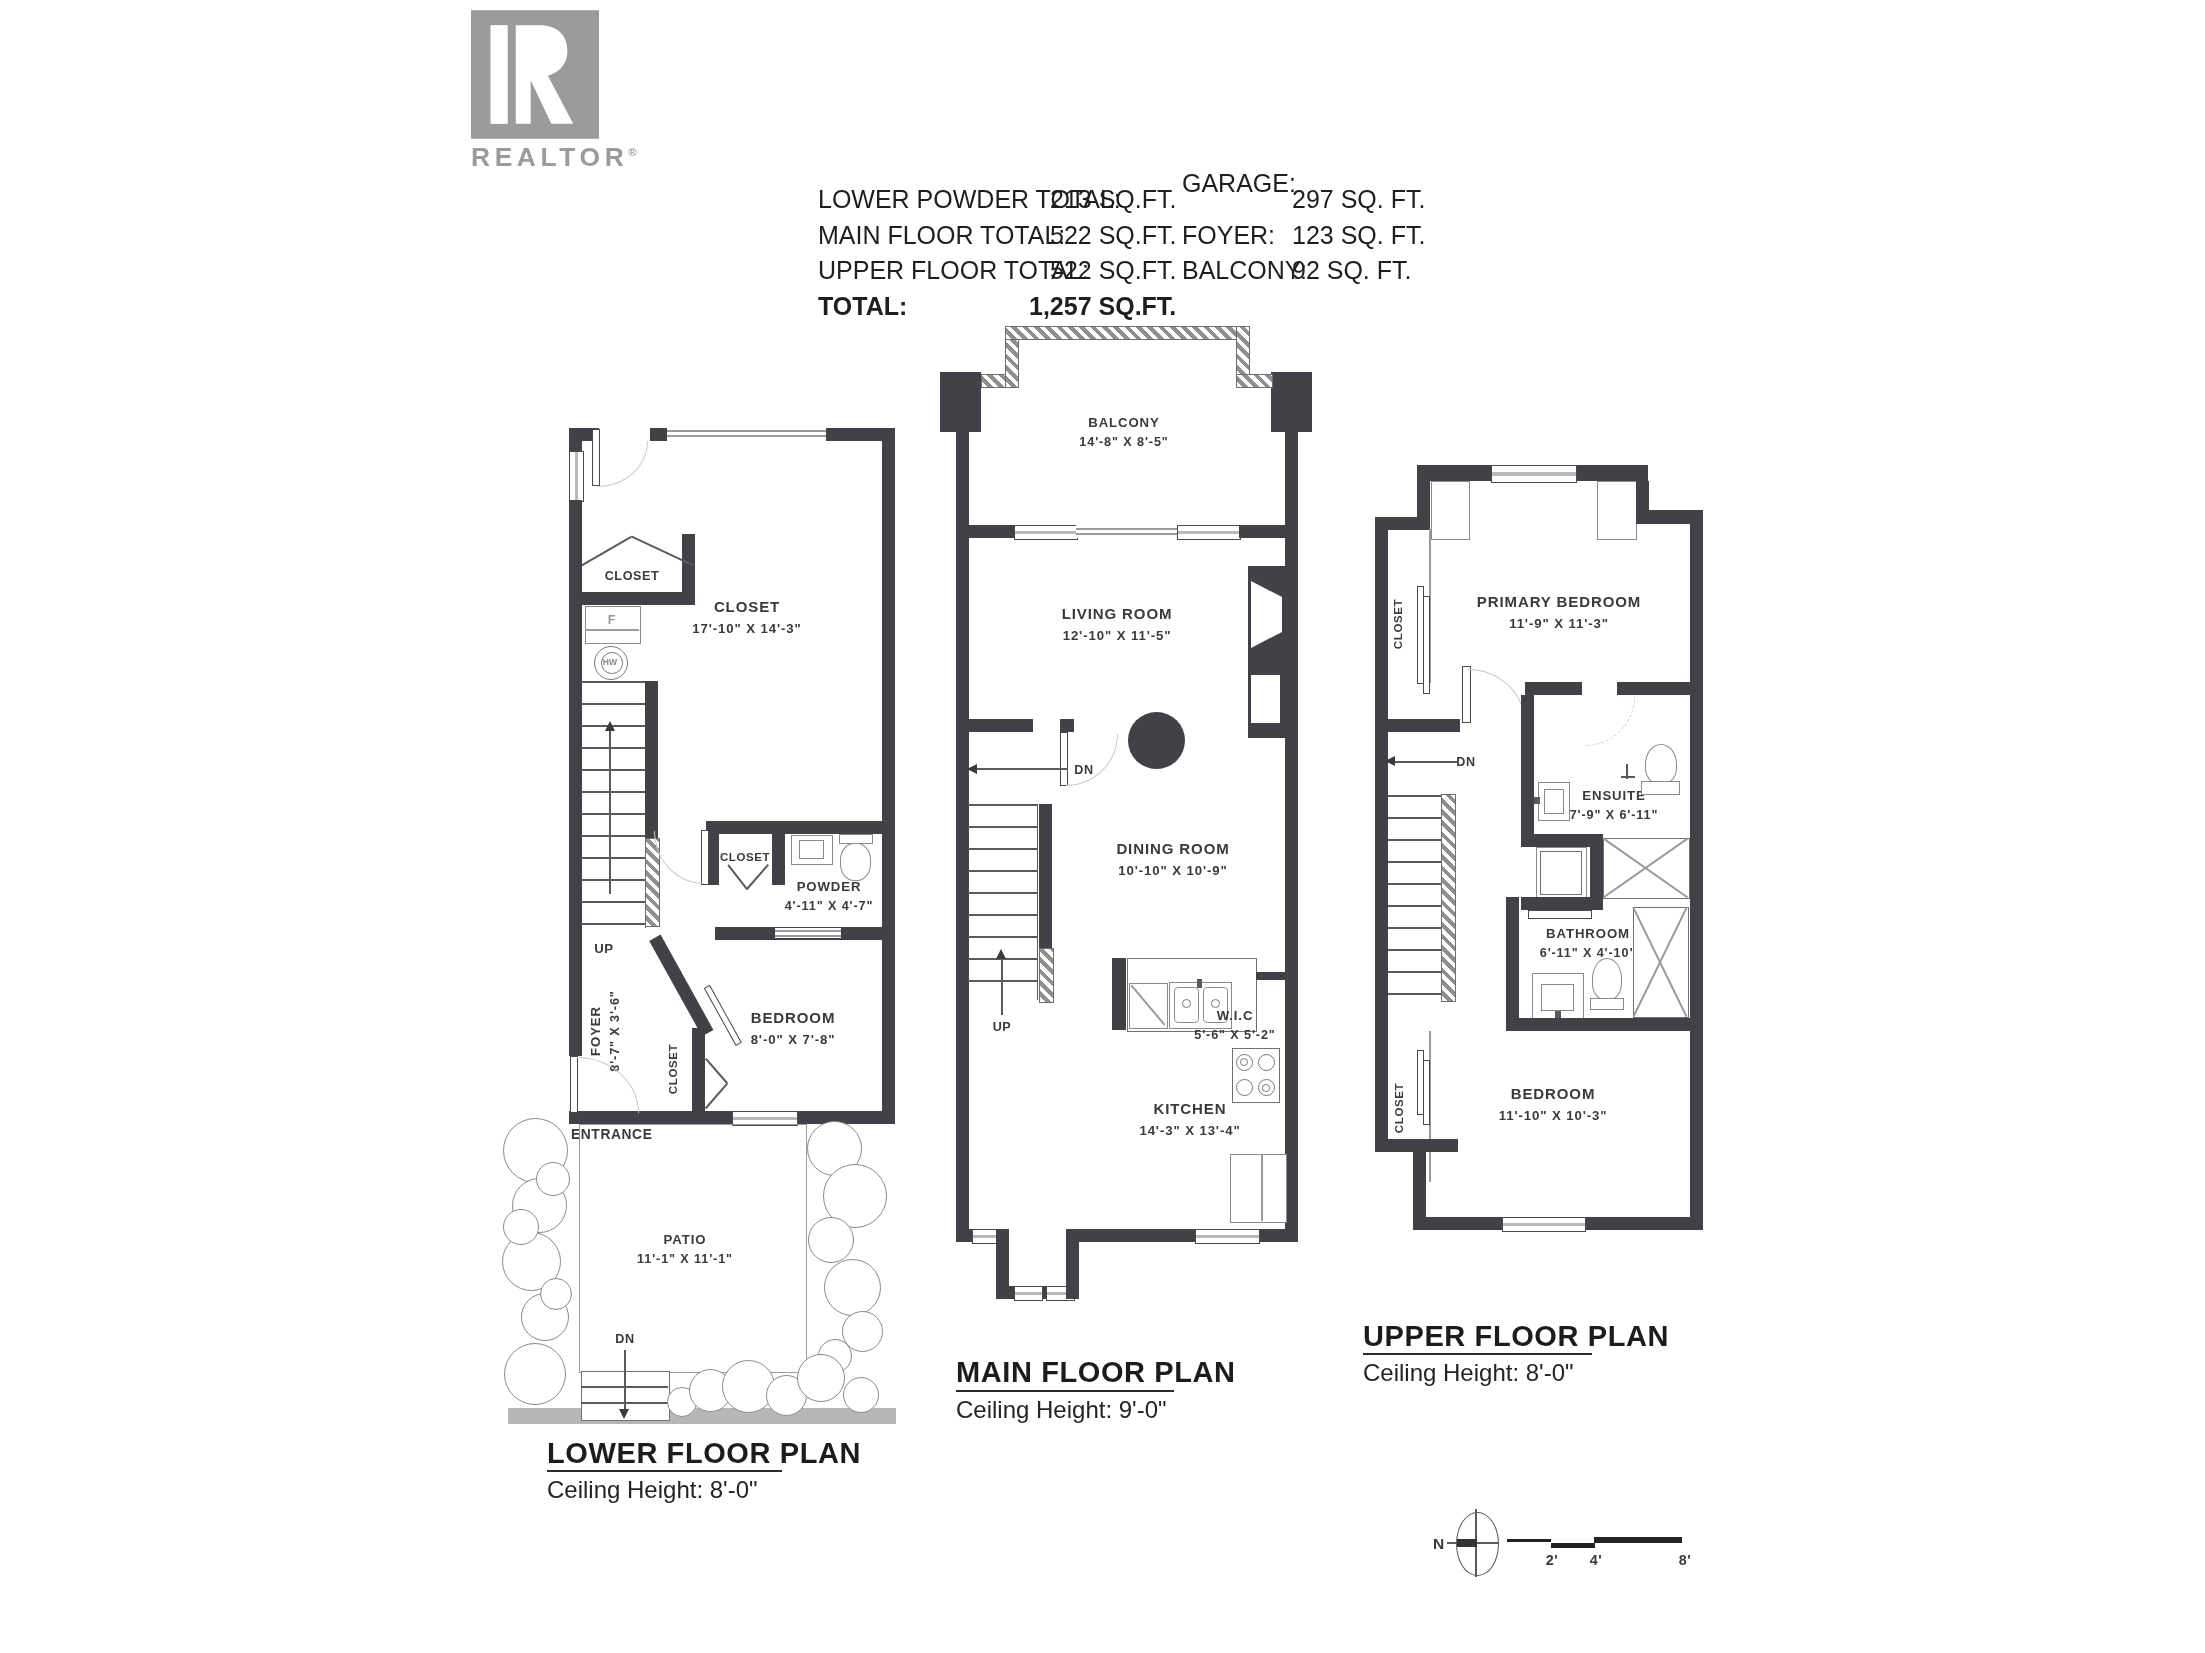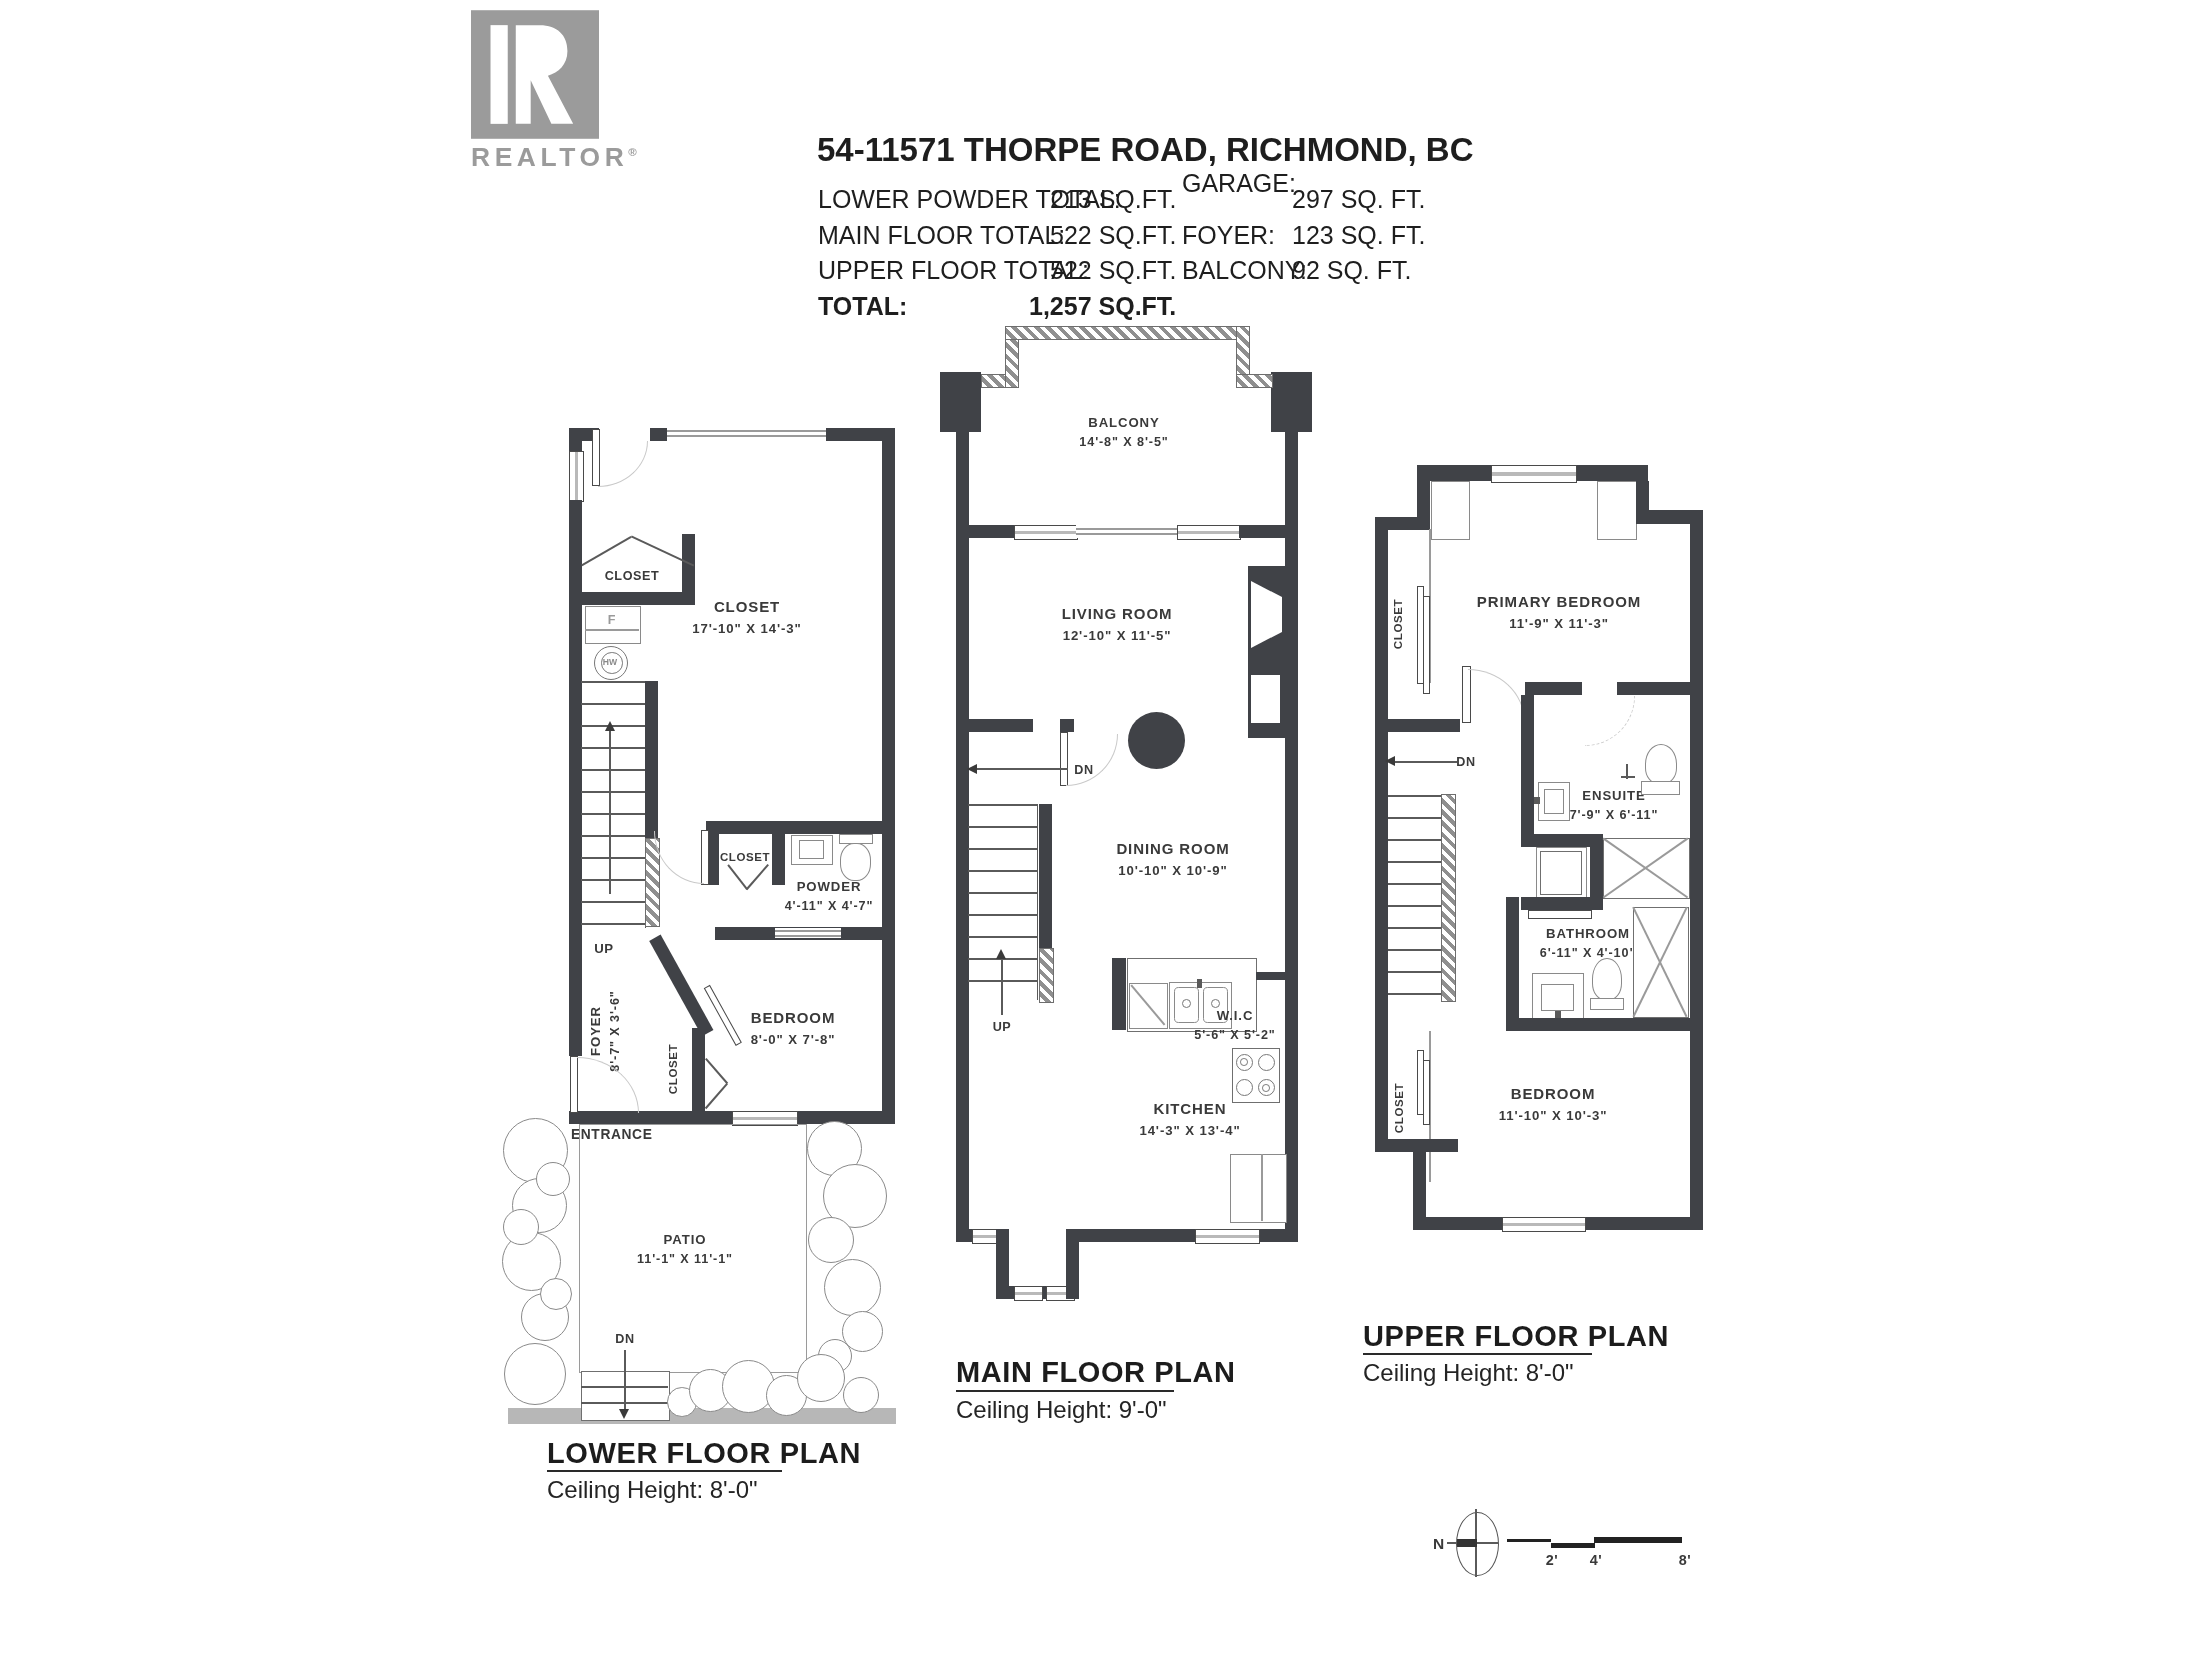--- a/index.html
+++ b/index.html
@@ -38,21 +38,20 @@
 
   <svg width="128" height="129" viewBox="0 0 223 224" style="position:absolute;left:471px;top:10.3px">
     <rect width="223" height="224" fill="#9b9b9b"></rect>
     <rect x="34" y="26" width="30" height="172" fill="#fff"></rect>
     <path d="M78 26 h42 c30 0 48 17 48 45 c0 24 -16 38 -34 43 l44 84 h-38 l-36 -76 v76 h-26 z" fill="#fff"></path>
   </svg>
   <div style="position:absolute;left:471px;top:142px;font-size:26.4px;letter-spacing:4.6px;color:#9b9b9b;font-weight:600">
     <span>REALTOR</span><span style="font-size:11.5px;vertical-align:super">®</span>
   </div>
 
-  <div class="hdrlbl bold" style="left:817px;top:131px;font-size:33px;letter-spacing:0">54-11571 THORPE ROAD, RICHMOND, BC</div>
 
   <div class="hdrlbl" style="left:818px;top:185px">LOWER POWDER TOTAL:</div>
   <div class="hdrlbl" style="left:1050px;top:185px">213 SQ.FT.</div>
   <div class="hdrlbl" style="left:1182px;top:169px">GARAGE:</div>
   <div class="hdrlbl" style="left:1292px;top:185px">297 SQ. FT.</div>
   <div class="hdrlbl" style="left:818px;top:221px">MAIN FLOOR TOTAL:</div>
   <div class="hdrlbl" style="left:1050px;top:221px">522 SQ.FT.</div>
   <div class="hdrlbl" style="left:1182px;top:221px">FOYER:</div>
   <div class="hdrlbl" style="left:1292px;top:221px">123 SQ. FT.</div>
   <div class="hdrlbl" style="left:818px;top:256px">UPPER FLOOR TOTAL:</div>

